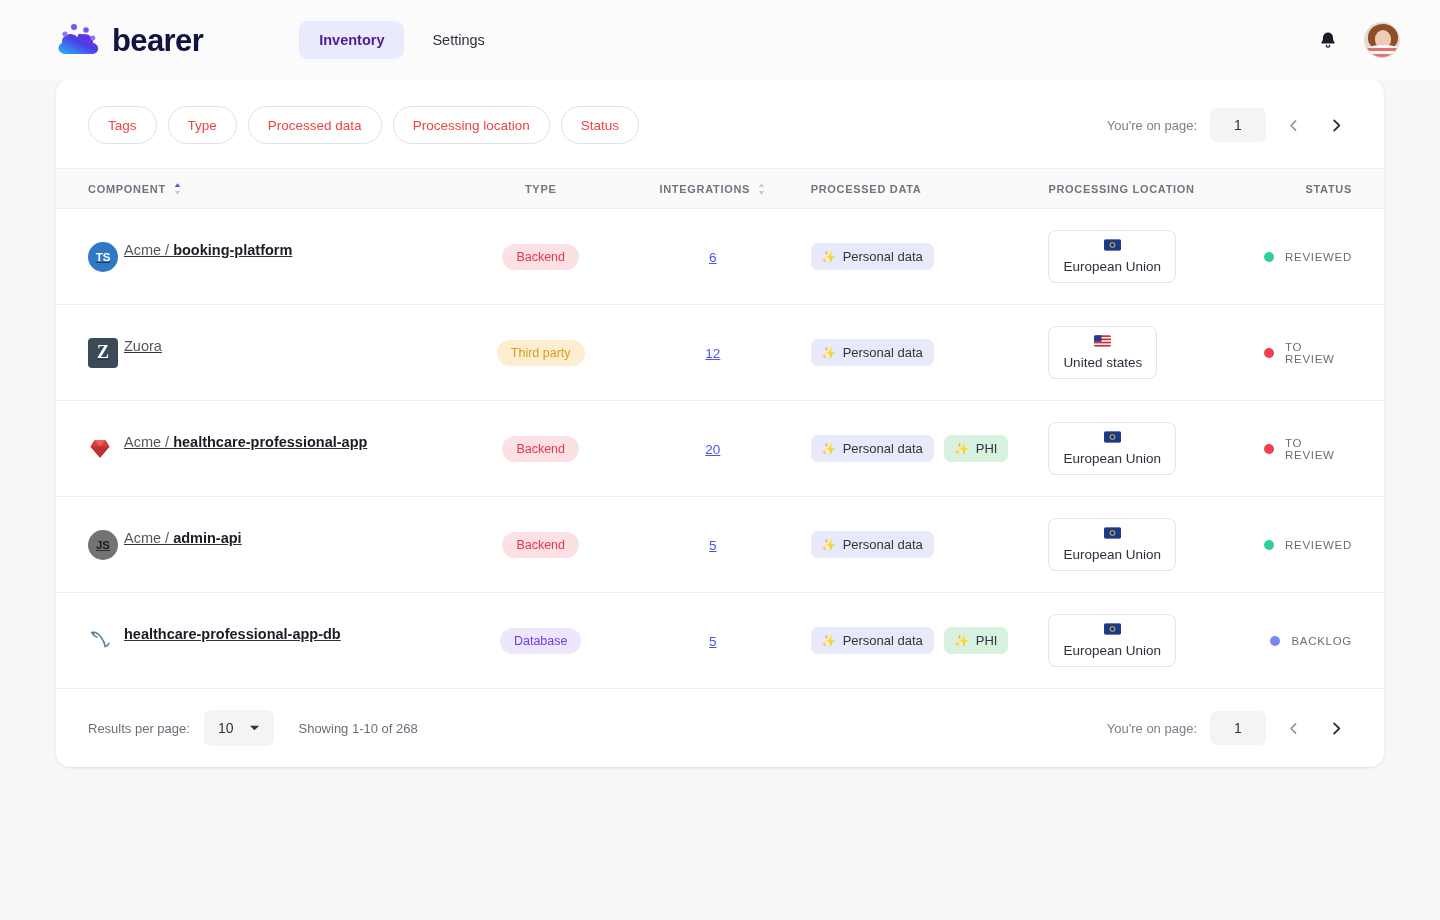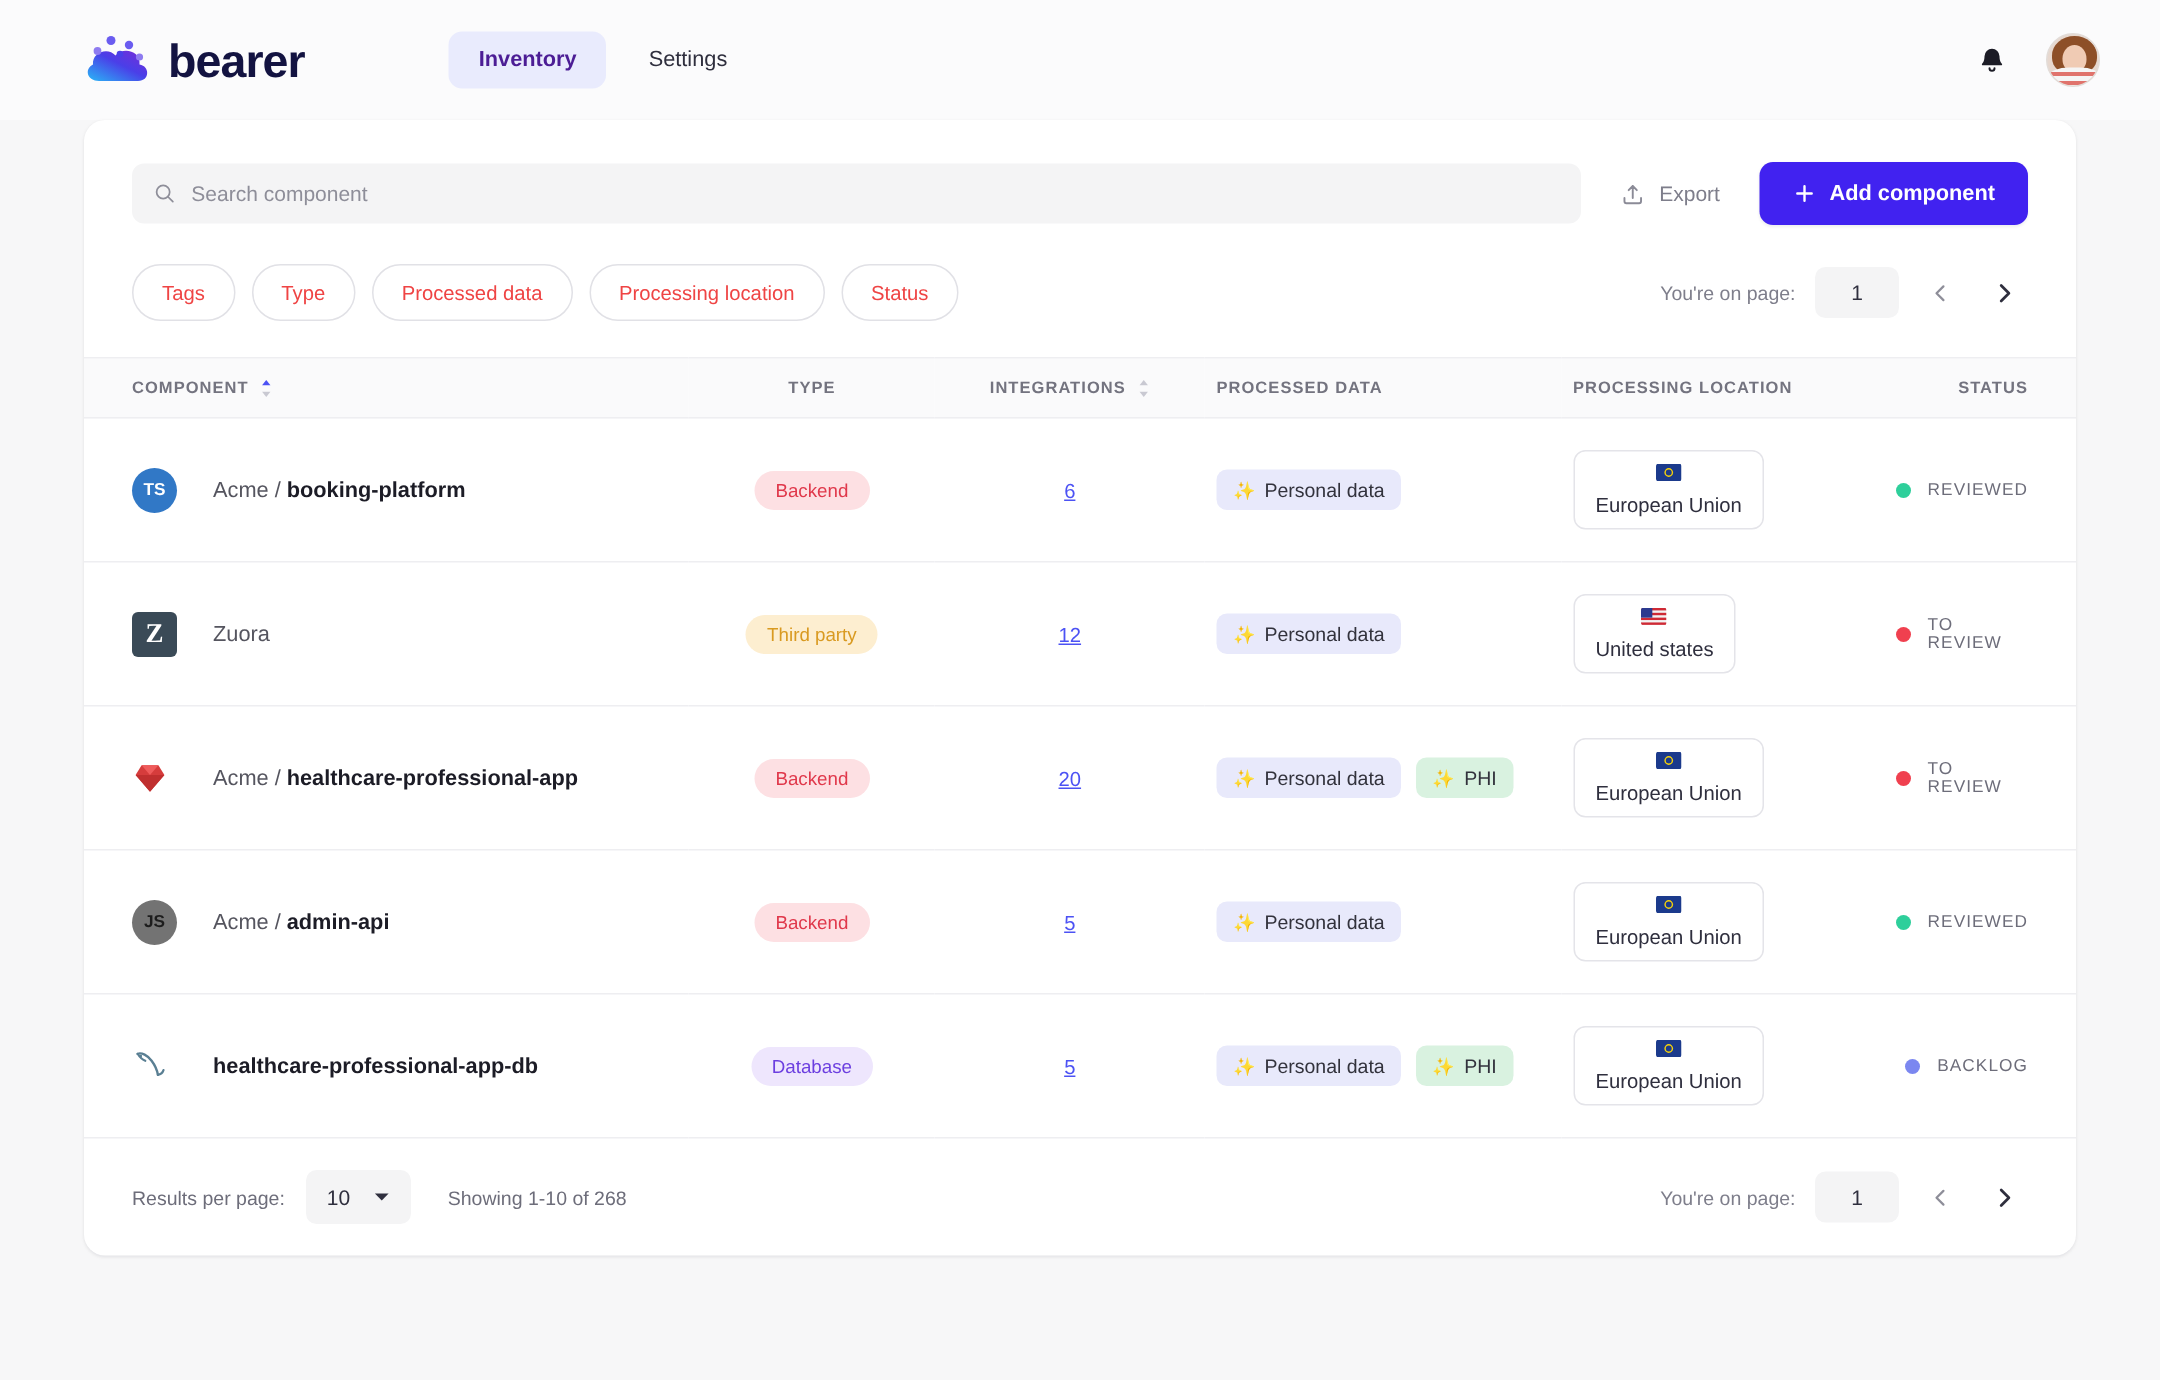--- a/index.html
+++ b/index.html
@@ -134,21 +134,21 @@
   .th-center .th-inner { justify-content: center; }
   .th-right  .th-inner { justify-content: flex-end; }
 
   tbody td {
     border-bottom: 1px solid #eeeef1;
     height: 96px; vertical-align: middle;
     font-size: 14px; color: #2f2f3e;
   }
   tbody tr:last-child td { border-bottom: 1px solid #eeeef1; }
 
-  .comp { display: flex; align-items: center; gap: 24px; padding-left: 32px; }
+  .comp { display: flex; align-items: flex-start; gap: 6px; padding-left: 32px; text-decoration: underline; }
   .comp-name { font-size: 14.5px; color: #26262f; }
   .comp-name .org { color: #55555f; font-weight: 400; }
   .comp-name .leaf { font-weight: 700; color: #1c1c26; }
 
   
   .ico { width: 30px; height: 30px; flex: none; position: relative; }
   .ico.circle {
     border-radius: 50%; display: flex; align-items: center;
     justify-content: center; font-size: 11.5px; font-weight: 700;
   }
@@ -253,44 +253,20 @@
       <div class="hair"></div>
       <div class="face"></div>
       <div class="body"></div>
     </div>
   </div>
 </div>
 
 <div class="page">
   <div class="card">
 
-    <div class="searchrow">
-      <div class="search">
-        <svg width="16" height="16" viewBox="0 0 20 20" fill="none">
-          <circle cx="8.7" cy="8.7" r="5.6" stroke="#8e8e99" stroke-width="1.5"></circle>
-          <path d="M13 13l4 4" stroke="#8e8e99" stroke-width="1.5" stroke-linecap="round"></path>
-        </svg>
-        <input type="text" placeholder="Search component" style="">
-      </div>
-
-      <button class="export-btn">
-        <svg width="17" height="17" viewBox="0 0 20 20" fill="none">
-          <path d="M10 13V3.5M10 3.5 6.8 6.8M10 3.5 13.2 6.8" stroke="#8b8b97" stroke-width="1.5" stroke-linecap="round" stroke-linejoin="round"></path>
-          <path d="M3.5 13v2.5a1.5 1.5 0 0 0 1.5 1.5h10a1.5 1.5 0 0 0 1.5-1.5V13" stroke="#8b8b97" stroke-width="1.5" stroke-linecap="round"></path>
-        </svg>
-        <span>Export</span>
-      </button>
-
-      <button class="add-btn">
-        <svg width="16" height="16" viewBox="0 0 20 20" fill="none">
-          <path d="M10 4v12M4 10h12" stroke="#ffffff" stroke-width="2" stroke-linecap="round"></path>
-        </svg>
-        <span>Add component</span>
-      </button>
-    </div>
 
     <div class="filterrow">
       <div class="pills">
         <div class="pill">Tags</div>
         <div class="pill">Type</div>
         <div class="pill">Processed data</div>
         <div class="pill">Processing location</div>
         <div class="pill">Status</div>
       </div>
 

